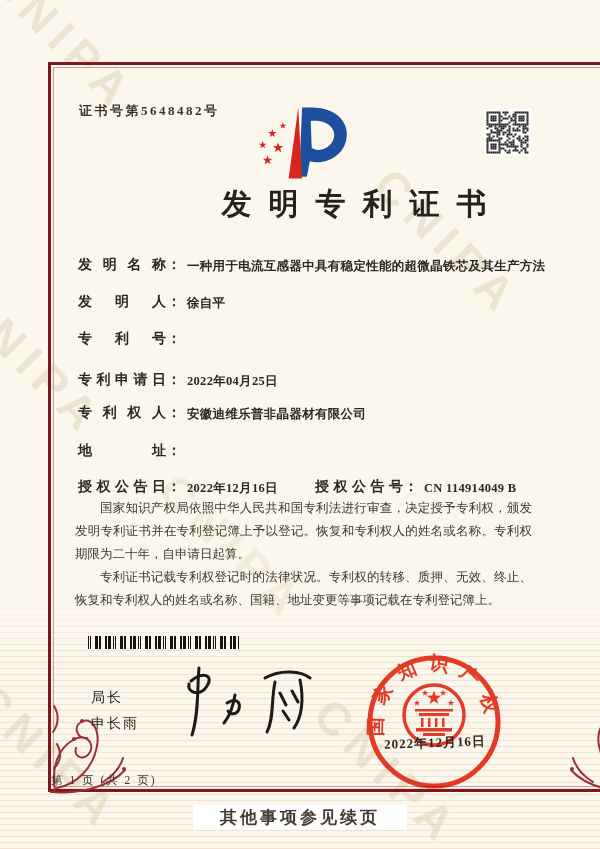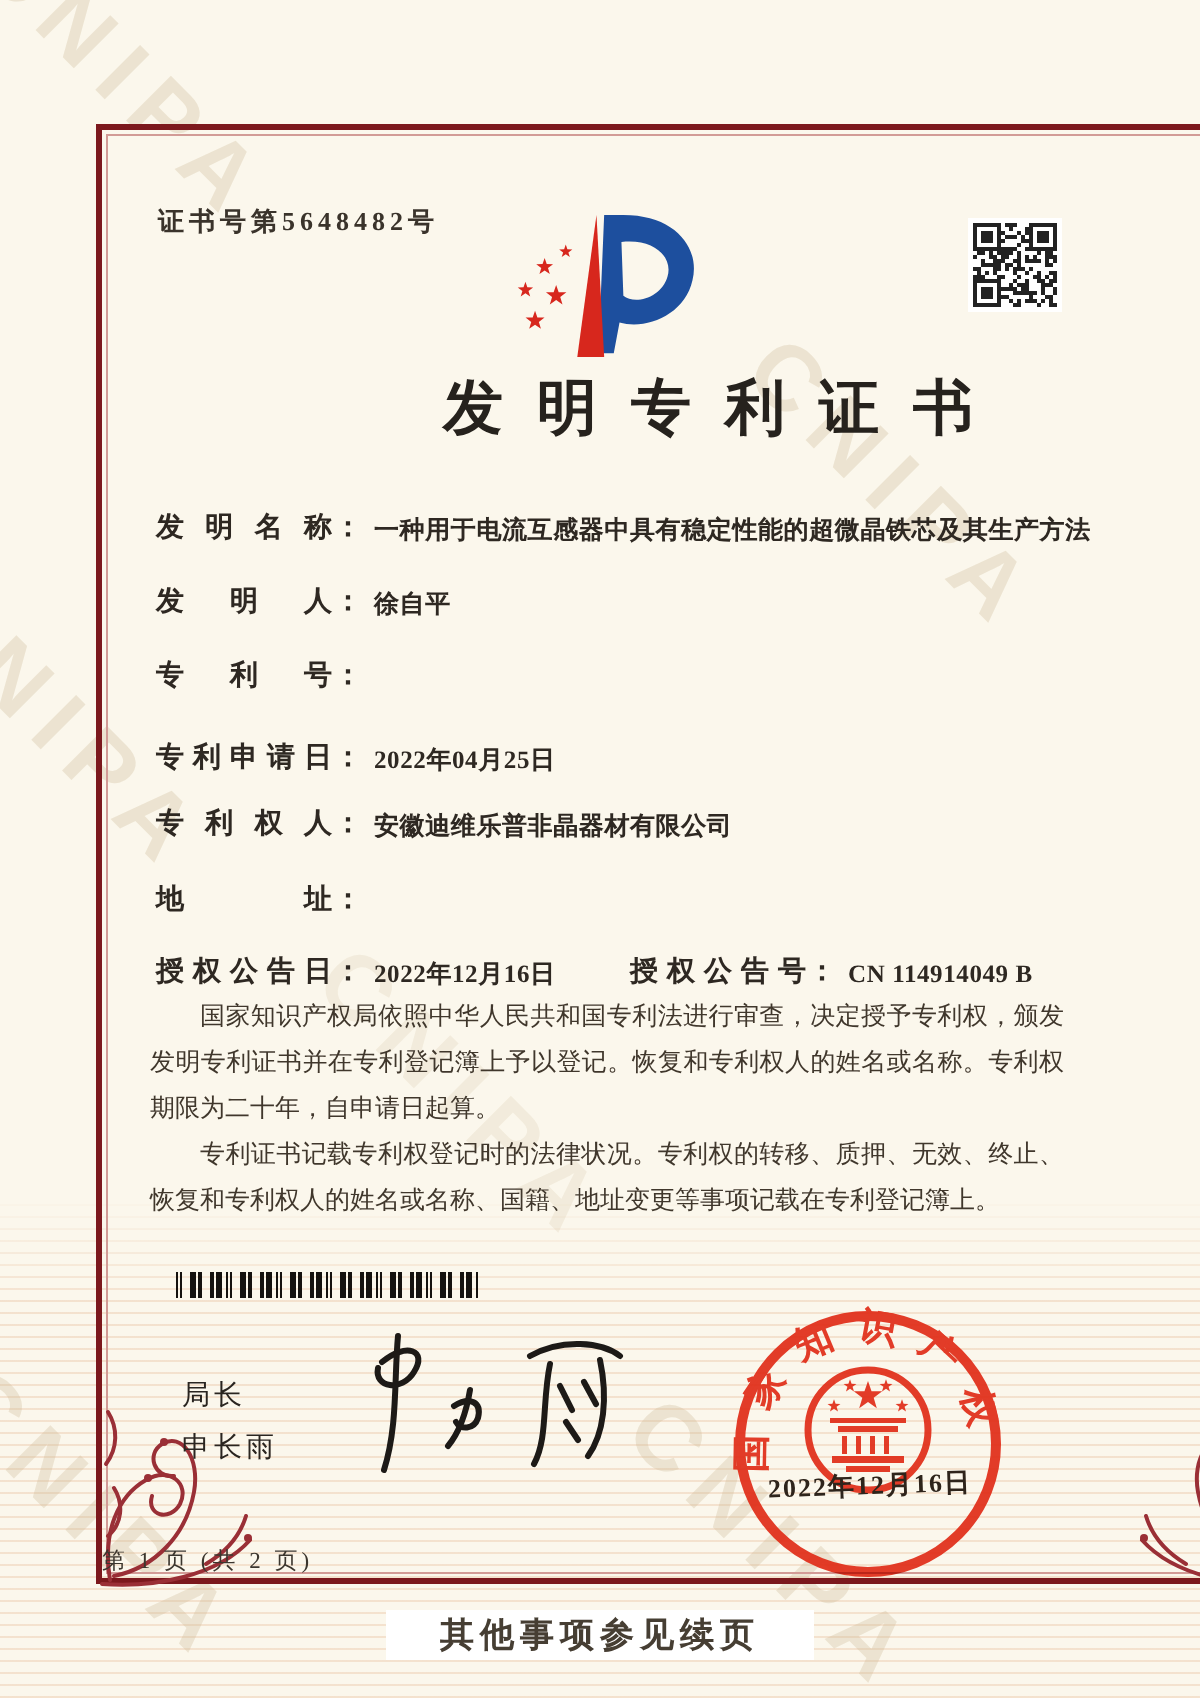--- a/index.html
+++ b/index.html
@@ -28,21 +28,21 @@
   .cert-no{position:absolute;left:28px;top:37px;font-weight:700;font-size:13px;
     letter-spacing:2.5px;color:#3a332b;z-index:4;}
 
   .logo{position:absolute;left:205px;top:40px;z-index:4;}
   .qr{position:absolute;left:433px;top:44px;z-index:4;}
 
   .title{position:absolute;left:12px;right:0;top:119px;text-align:center;
     font-weight:700;font-size:30px;letter-spacing:17px;padding-left:17px;
     color:#26221d;z-index:4;}
 
-  .field-row{position:absolute;left:27px;width:455px;display:flex;align-items:flex-start;
+  .field-row{position:absolute;left:27px;width:455px;display:flex;align-items:flex-end;
     font-weight:700;font-size:14px;line-height:1.35;color:#2e2822;z-index:4;}
   .lbl{flex:0 0 88px;text-align:justify;text-align-last:justify;}
   .colon{margin:0 6px 0 1px;}
   .val{flex:1;font-size:12.5px;letter-spacing:.3px;white-space:nowrap;padding-top:1px;}
   .gval{flex:0 0 128px;}
   .fr1{top:191px}.fr2{top:228px}.fr3{top:265px}.fr4{top:306px}
   .fr5{top:339px}.fr6{top:377px}.fr7{top:413px}
 
   .paras{position:absolute;left:24px;top:432px;width:457px;font-size:12.5px;
     line-height:23px;text-align:justify;color:#40372c;z-index:4;}

